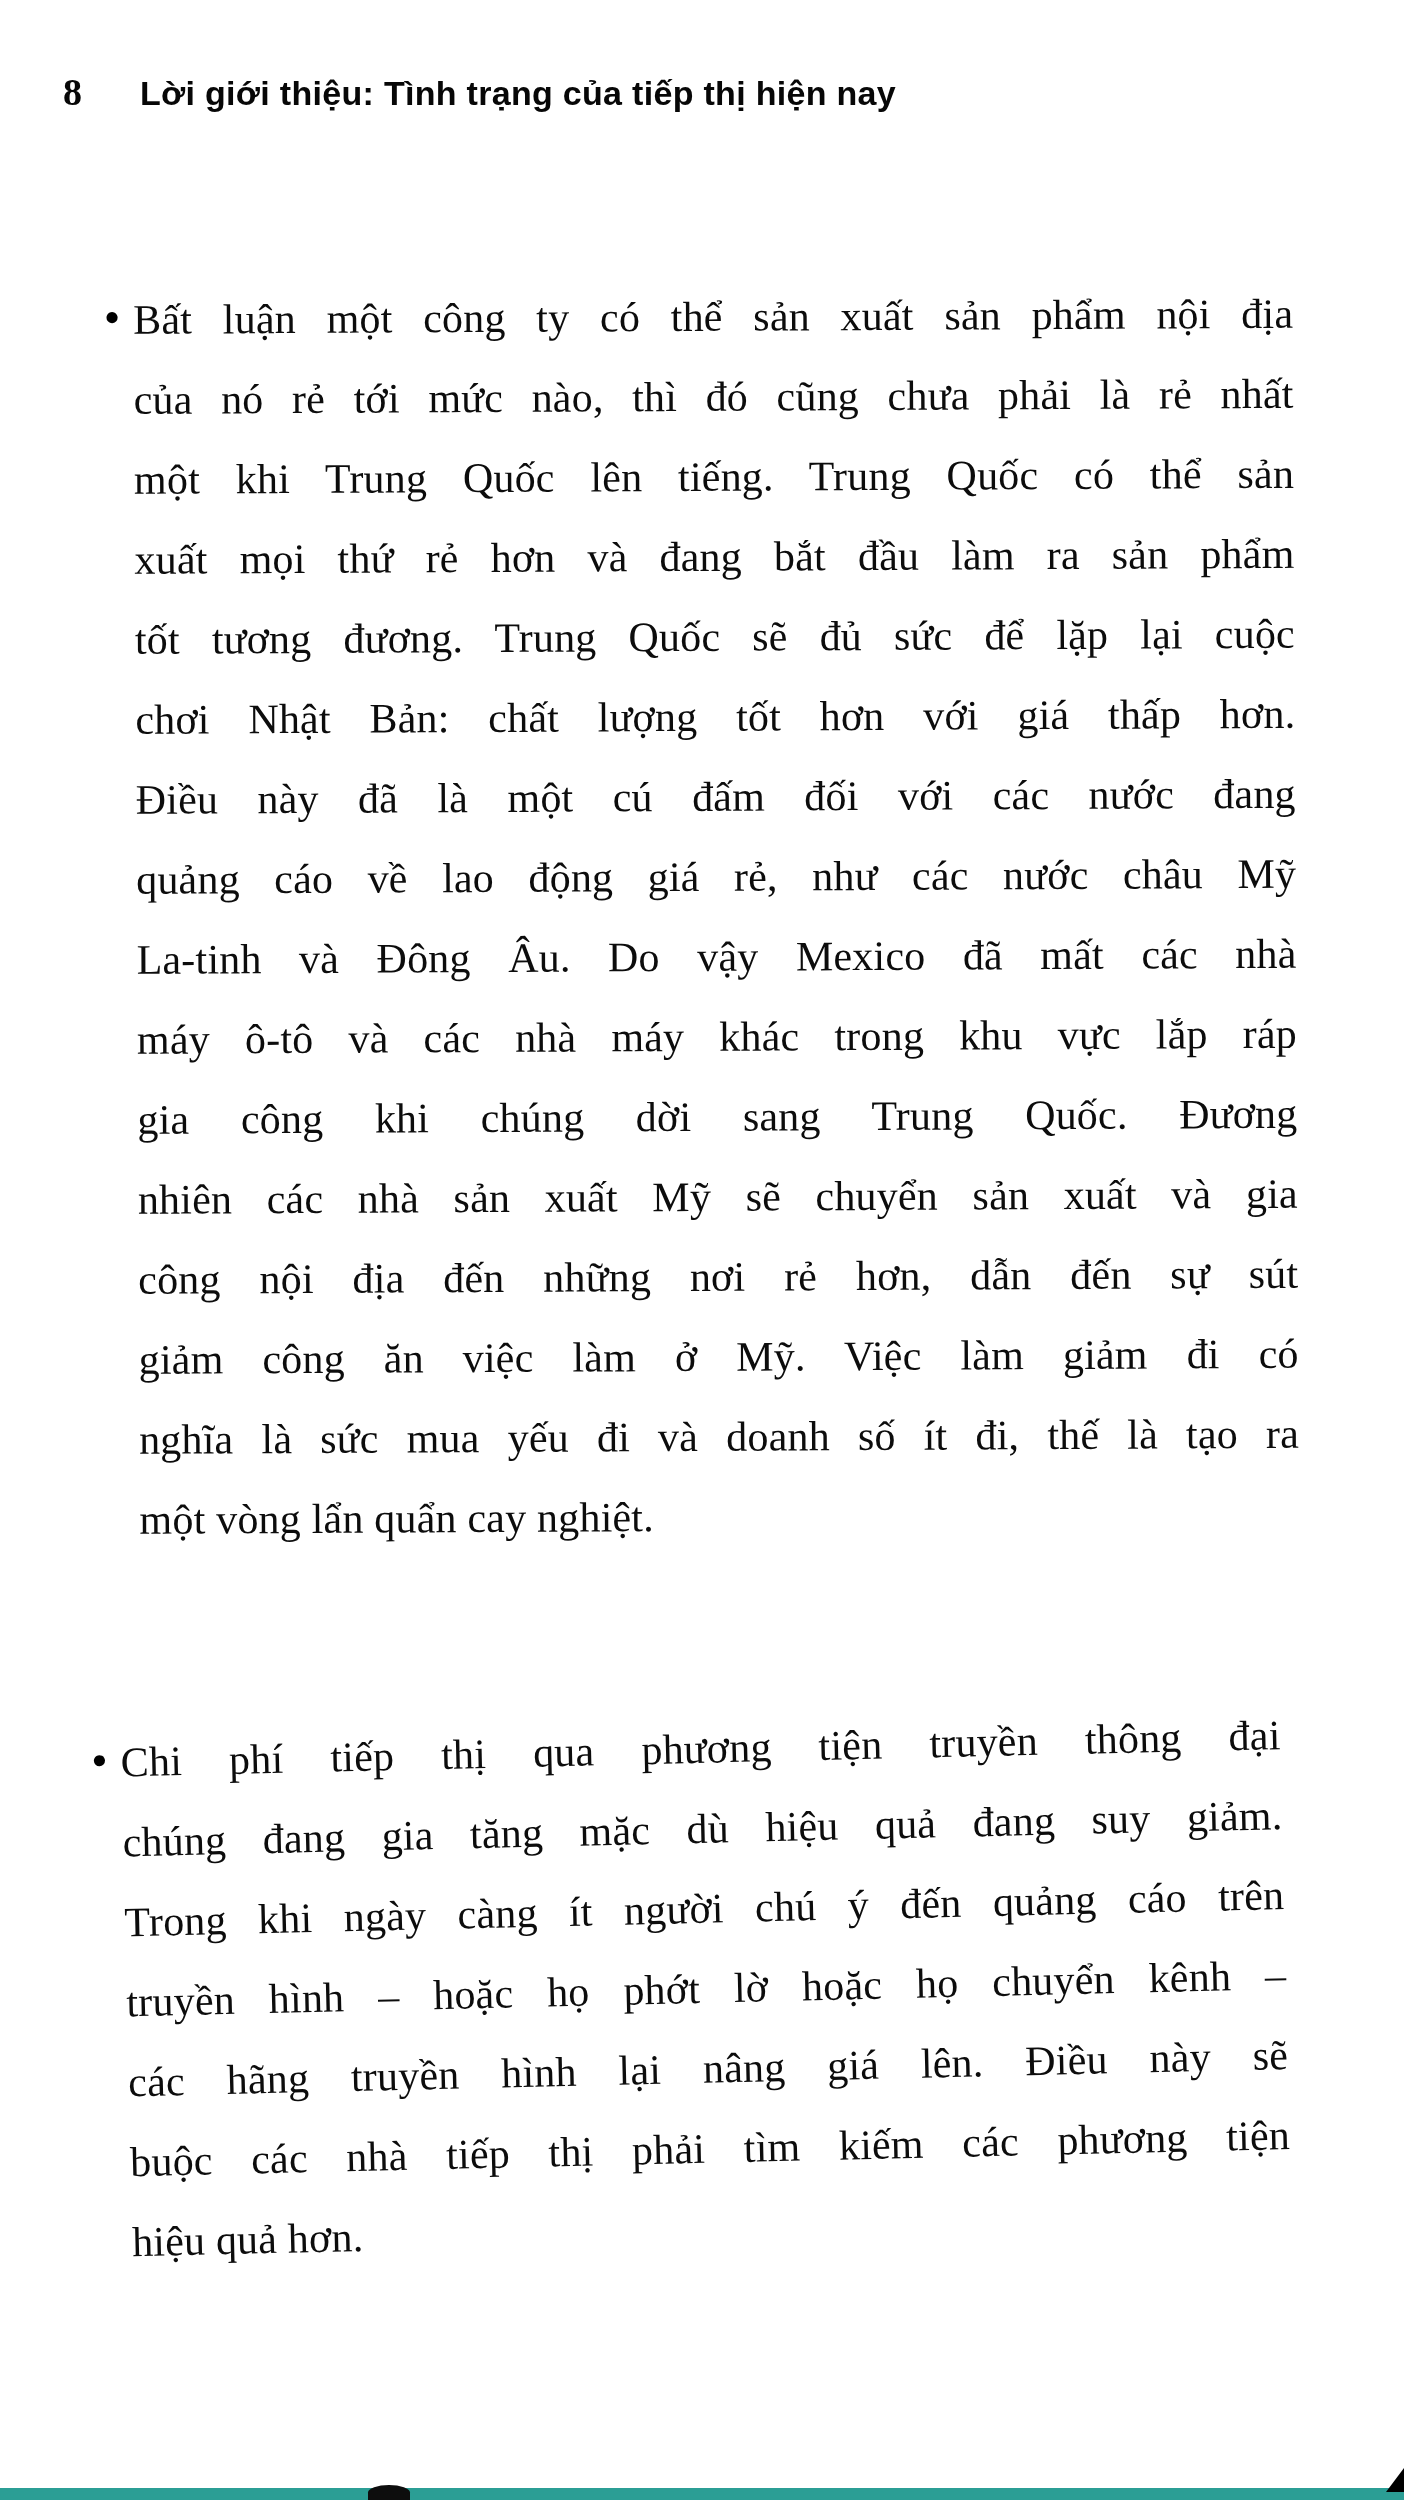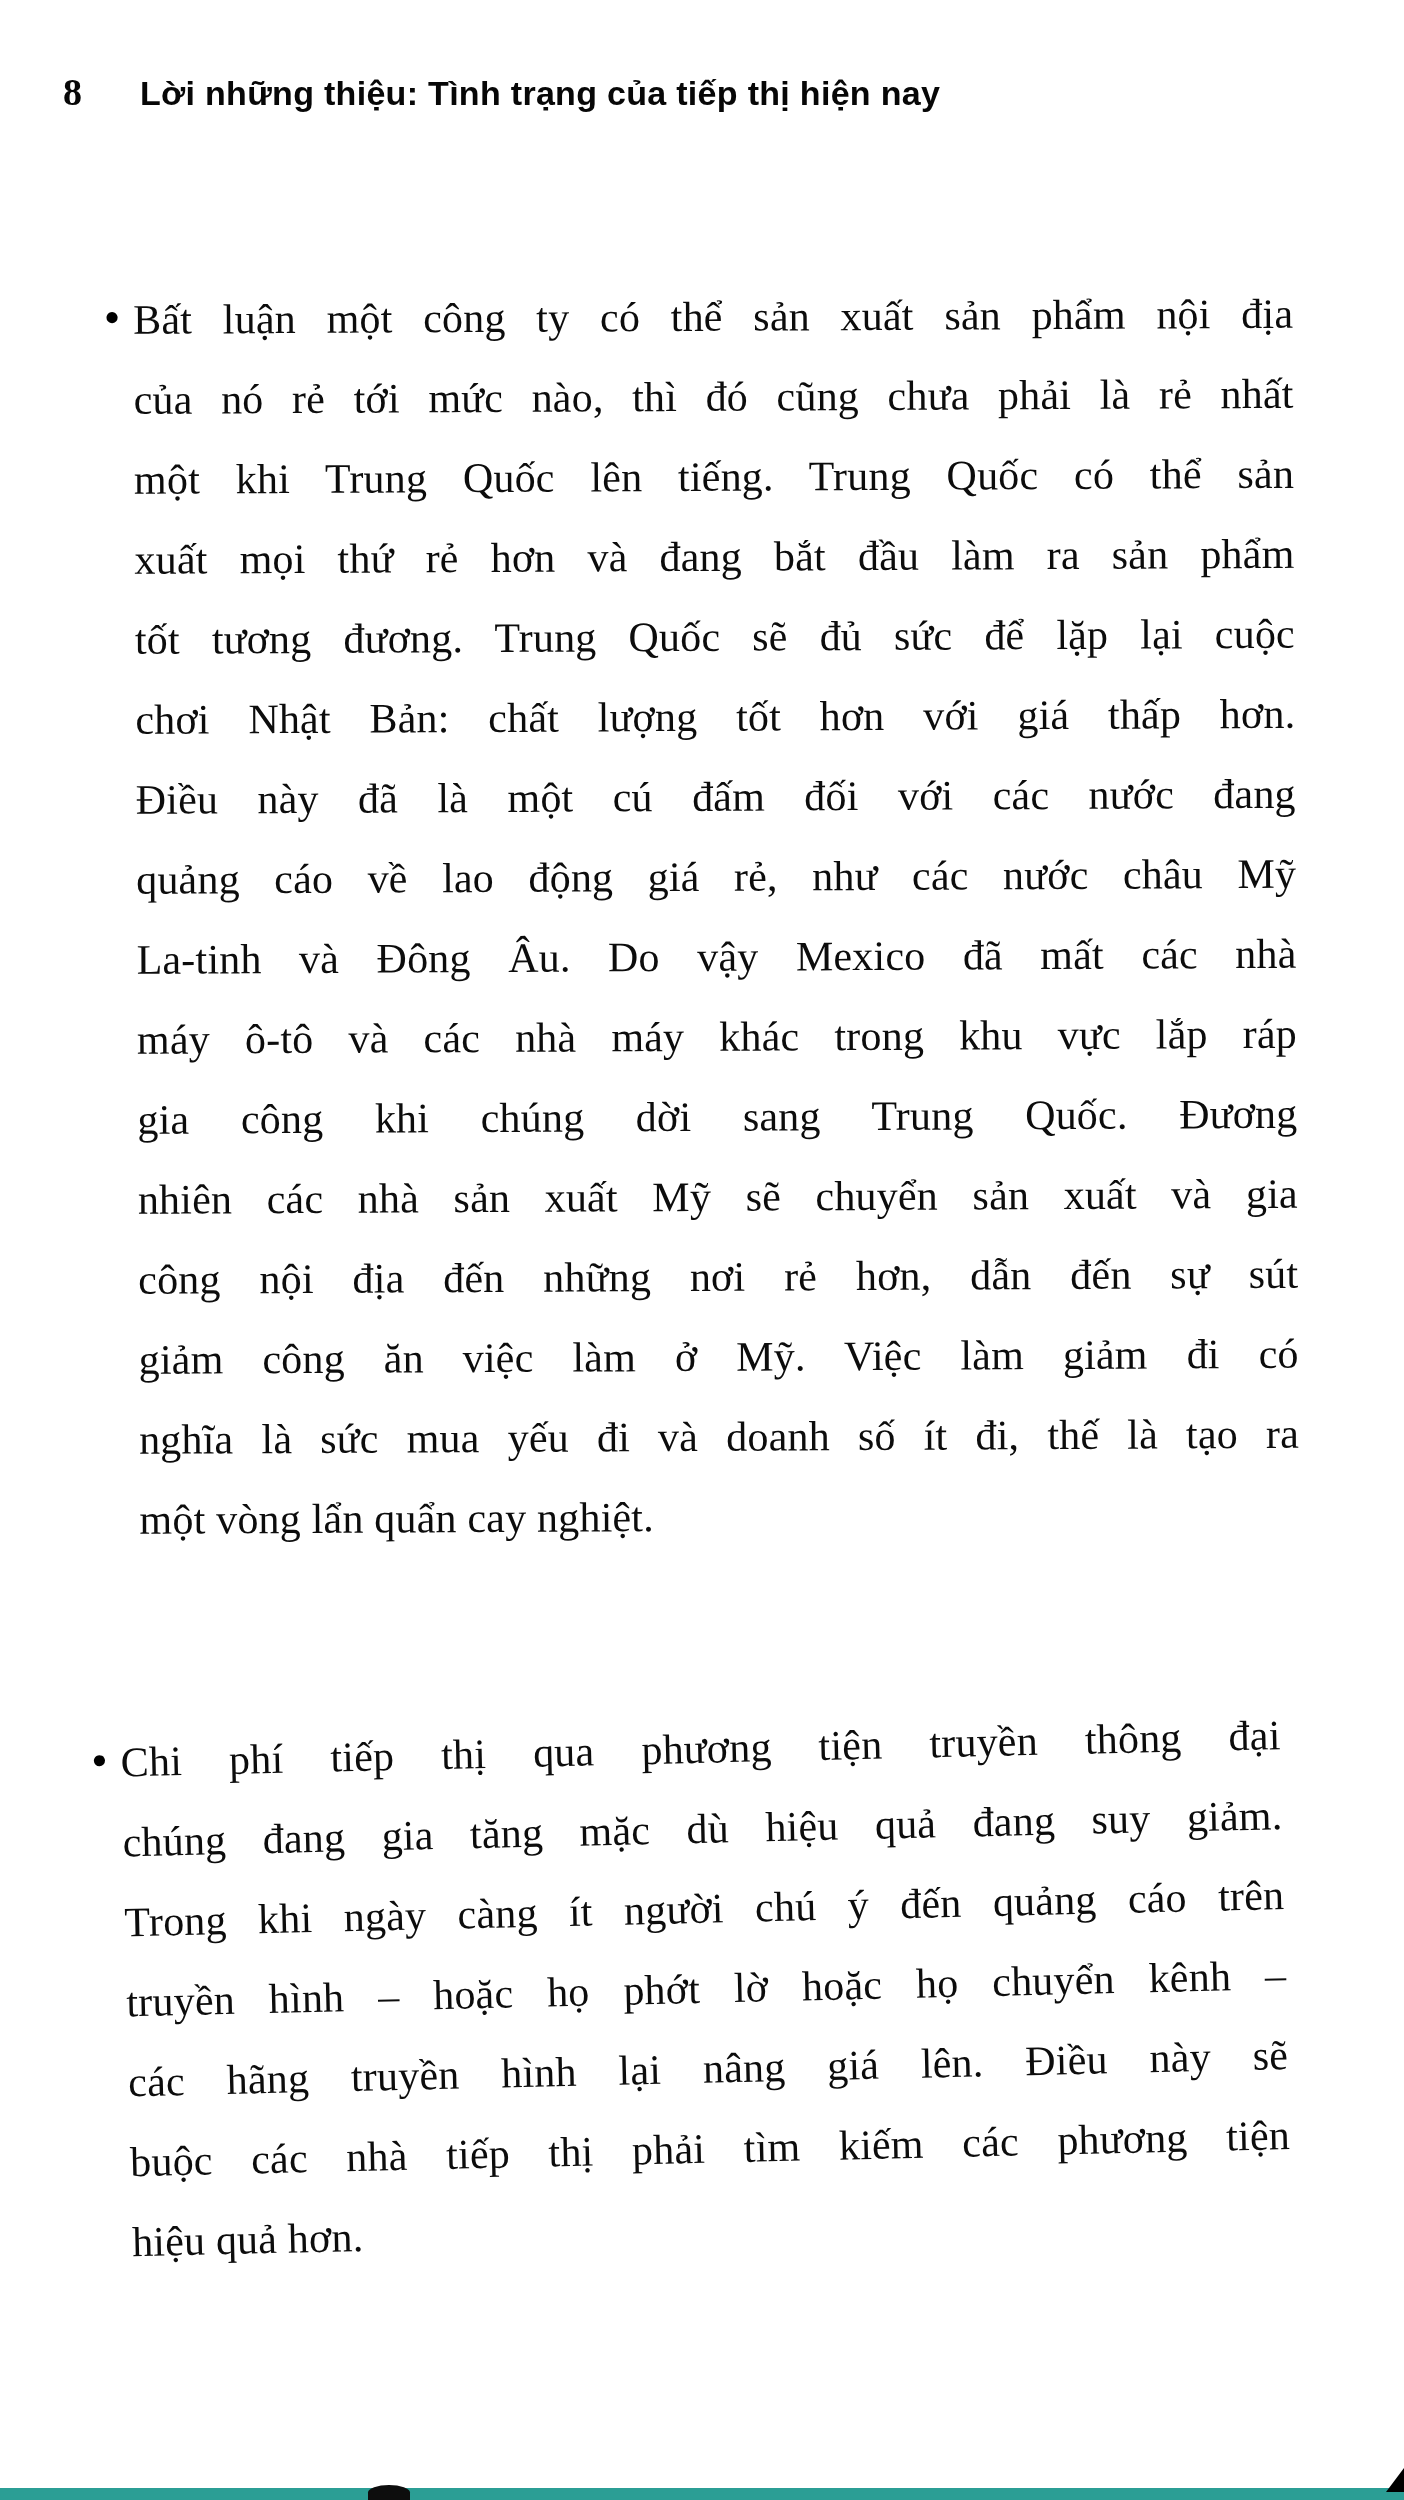--- a/index.html
+++ b/index.html
@@ -96,21 +96,21 @@
     border-left: 18px solid transparent;
   }
 </style>
 </head>
 <body>
 
 <div class="page">
 
   <header class="page-header">
     <span class="page-number">8</span>
-    <h1 class="running-title">Lời những thiệu: Tình trạng của tiếp thị hiện nay</h1>
+    <h1 class="running-title">Lời giới thiệu: Tình trạng của tiếp thị hiện nay</h1>
   </header>
 
   <main class="bullet-list">
       <section class="bullet-item bullet-0">
       <span class="bullet-dot">●</span>
       <div class="bullet-lines">
           <div class="line">Bất luận một công ty có thể sản xuất sản phẩm nội địa</div>
           <div class="line">của nó rẻ tới mức nào, thì đó cũng chưa phải là rẻ nhất</div>
           <div class="line">một khi Trung Quốc lên tiếng. Trung Quốc có thể sản</div>
           <div class="line">xuất mọi thứ rẻ hơn và đang bắt đầu làm ra sản phẩm</div>

